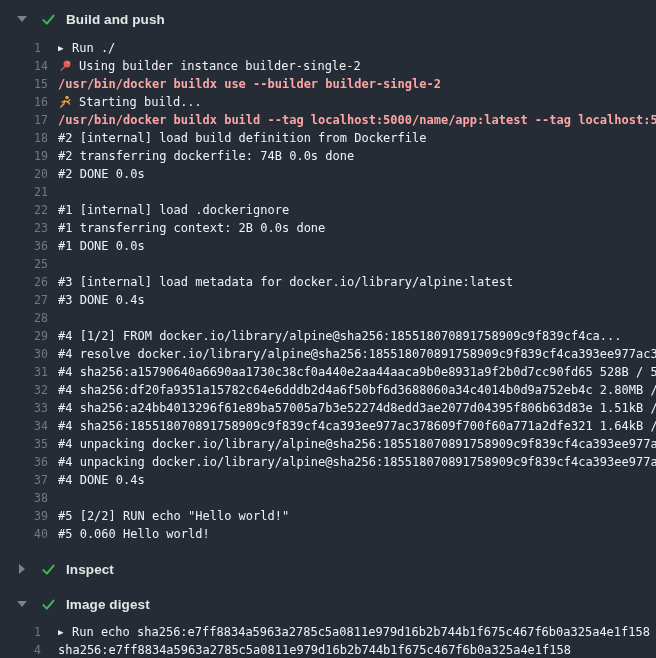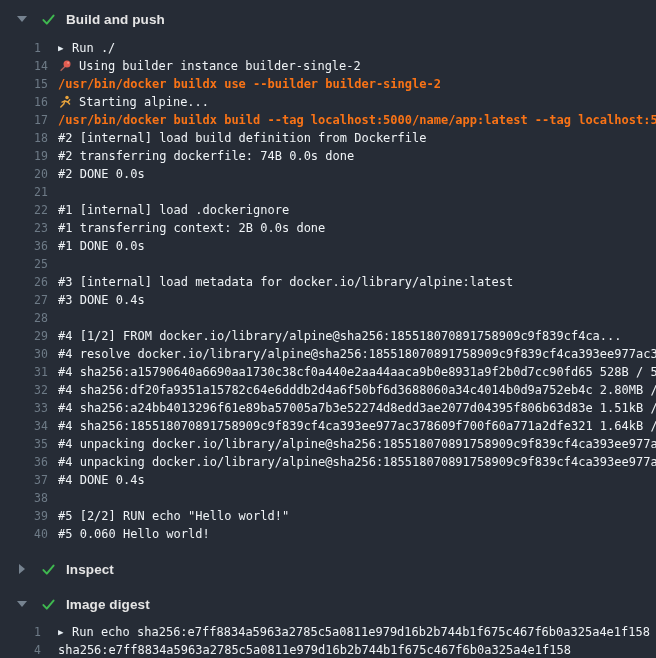--- a/index.html
+++ b/index.html
@@ -24,21 +24,21 @@
   .line{
     height:18px;line-height:18px;white-space:pre;overflow:hidden;
     font-family:"DejaVu Sans Mono","Liberation Mono",monospace;
     font-size:12px;color:#eff3f6;display:flex;align-items:center;
   }
   .num{
     margin-left:34px;width:24px;flex:0 0 24px;text-align:left;
     color:#6e7b87;font-size:11.5px;cursor:pointer;user-select:none;
   }
   .txt{white-space:pre;}
-  .line.cmd .txt{color:#f97316;font-weight:700;}
+  .line.cmd .txt{color:#fca5a5;font-weight:700;}
   .toggle{
     color:#e6edf3;font-size:9px;display:inline-block;width:14px;cursor:pointer;
   }
   .inline-icon{display:inline-block;width:14px;height:14px;margin-right:7px;vertical-align:-2px;}
   
   #sections > section:nth-child(1) .lines{margin-top:9px;}
   #sections > section:nth-child(2) .section-header{margin-top:15px;}
   #sections > section:nth-child(3) .section-header{margin-top:13px;}
   #sections > section:nth-child(3) .lines{margin-top:8px;}
 </style>
@@ -78,21 +78,21 @@
     <span class="num">15</span>
     <span class="txt">/usr/bin/docker buildx use --builder builder-single-2</span>
   </div>
 
   <div class="line">
     <span class="num">16</span>
     <span class="inline-icon"><svg viewBox="0 0 16 16" width="14" height="14">
                 <circle cx="10.3" cy="2.8" r="2" fill="#e8a33d"></circle>
                 <path d="M3.2 13.8l3.4-3.6 1.2-3.4 3.4 1.2 2 2.2" stroke="#e8a33d" stroke-width="1.7" fill="none" stroke-linecap="round" stroke-linejoin="round"></path>
                 <path d="M7.8 6.8l-3.2 1.4M11.2 8l2.2-2.6" stroke="#e8a33d" stroke-width="1.5" fill="none" stroke-linecap="round"></path>
-              </svg></span><span class="txt">Starting alpine...</span>
+              </svg></span><span class="txt">Starting build...</span>
   </div>
 
   <div class="line cmd">
     <span class="num">17</span>
     <span class="txt">/usr/bin/docker buildx build --tag localhost:5000/name/app:latest --tag localhost:500</span>
   </div>
 
   <div class="line">
     <span class="num">18</span>
     <span class="txt">#2 [internal] load build definition from Dockerfile</span>

